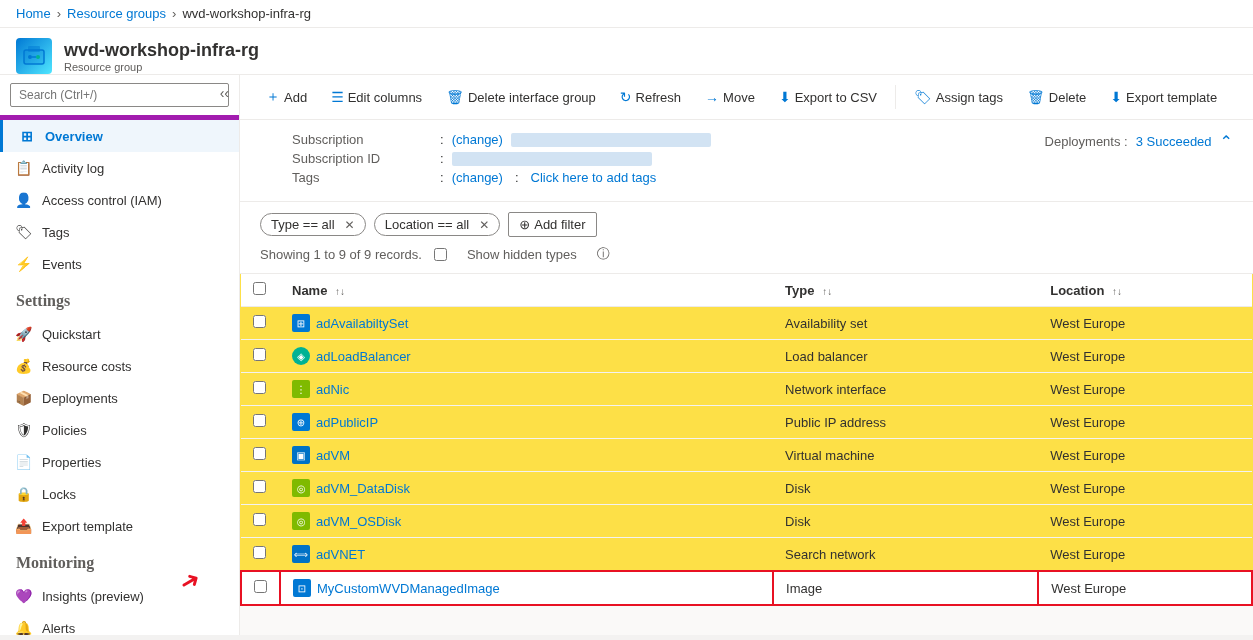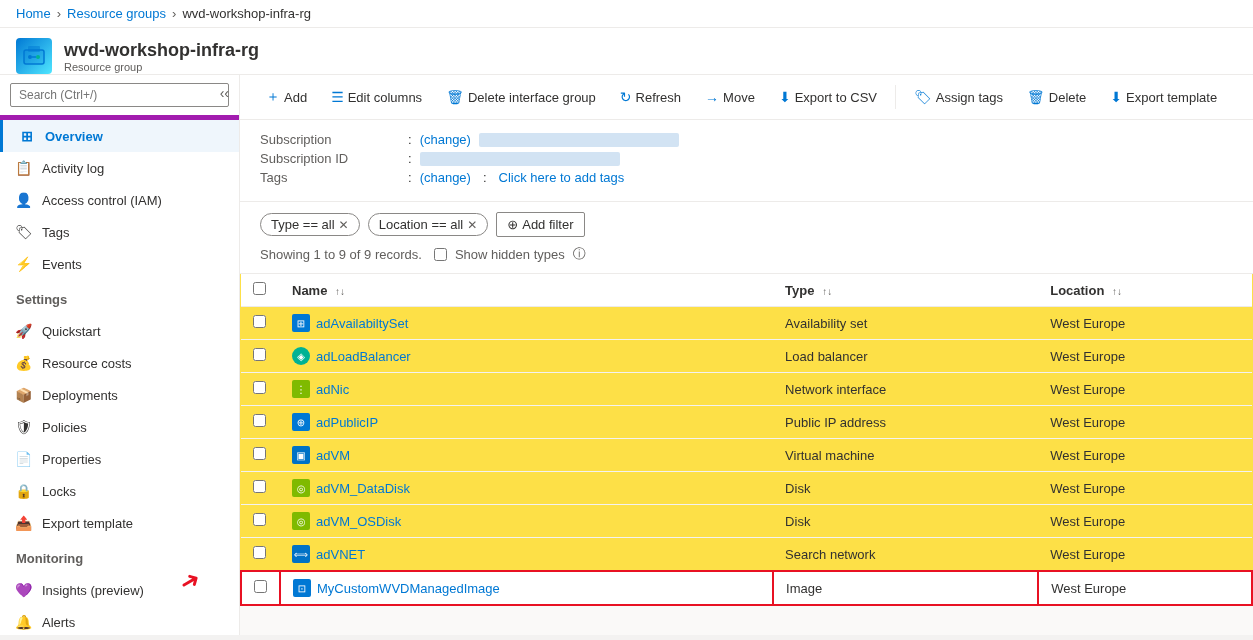--- a/index.html
+++ b/index.html
@@ -83,24 +83,25 @@
       cursor: pointer;
       color: #323130;
       font-size: 13px;
       text-decoration: none;
     }
     .nav-item.active { background: #eff6fc; color: #0078d4; font-weight: 600; border-left: 3px solid #0078d4; }
     .nav-icon { width: 16px; height: 16px; display: flex; align-items: center; justify-content: center; font-size: 14px; }
 
     .section-title {
       padding: 12px 16px 4px 16px;
-      font-size: 13px;
+      font-size: 16px;
       font-weight: 600;
       color: #605e5c;
       text-transform: none;
+      font-family: Liberation Serif, serif;
     }
 
     
     .content {
       flex: 1;
       overflow-y: auto;
       background: #faf9f8;
     }
 
     
@@ -167,21 +168,21 @@
       border: 1px solid #8a8886;
       border-radius: 2px;
       padding: 5px 10px;
       font-size: 13px;
       outline: none;
       width: 200px;
     }
     .filter-chip {
       display: flex;
       align-items: center;
-      gap: 4px;
+      gap: 10px;
       border: 1px solid #8a8886;
       border-radius: 12px;
       padding: 3px 10px;
       font-size: 12px;
       background: #fff;
       cursor: pointer;
     }
     .filter-chip .x-btn {
       color: #605e5c;
       font-size: 12px;
@@ -199,21 +200,21 @@
       color: #323130;
     }
     .records-row {
       display: flex;
       align-items: center;
       gap: 12px;
       font-size: 13px;
       color: #605e5c;
     }
     .checkbox-label {
-      display: flex; align-items: center; gap: 8px;
+      display: flex; align-items: center; gap: 20px;
       cursor: pointer;
     }
 
     
     .resource-table {
       width: 100%;
       border-collapse: collapse;
       background: #fde047;
     }
     .resource-table th {
@@ -407,40 +408,45 @@
         <span class="tb-icon">🗑</span>
         <span>Delete</span>
       </button>
       <button class="toolbar-btn">
         <span class="tb-icon">⬇</span>
         <span>Export template</span>
       </button>
     </div>
 
     <div class="info-section">
-      <div style="display:flex; justify-content:space-between; align-items:flex-start;">
+      <div style="display:flex; justify-content:space-between; align-items:flex-start;margin-left:32px;">
         <div>
           <div class="info-row">
             <span class="info-label">Subscription</span>
             <span>:</span>
             <a class="info-link">(change)</a>
             <span class="info-blurred"></span>
           </div>
           <div class="info-row">
             <span class="info-label">Subscription ID</span>
             <span>:</span>
             <span class="info-blurred"></span>
           </div>
           <div class="info-row">
             <span class="info-label">Tags</span>
             <span>:</span>
             <a class="info-link">(change)</a>
             <span style="margin:0 4px;">:</span>
             <a class="info-link">Click here to add tags</a>
           </div>
+        </div>
+        <div style="display:flex; align-items:center; gap:8px;">
+          <span class="deployments-text">Deployments :</span>
+          <a class="deployments-link info-link">3 Succeeded</a>
+          <span class="collapse-btn">⌃</span>
         </div>
       </div>
     </div>
 
     <div class="filter-bar">
       <div class="filter-row">
         <div class="filter-chip">
           <span>Type == all</span>
           <button class="x-btn">✕</button>
         </div>

